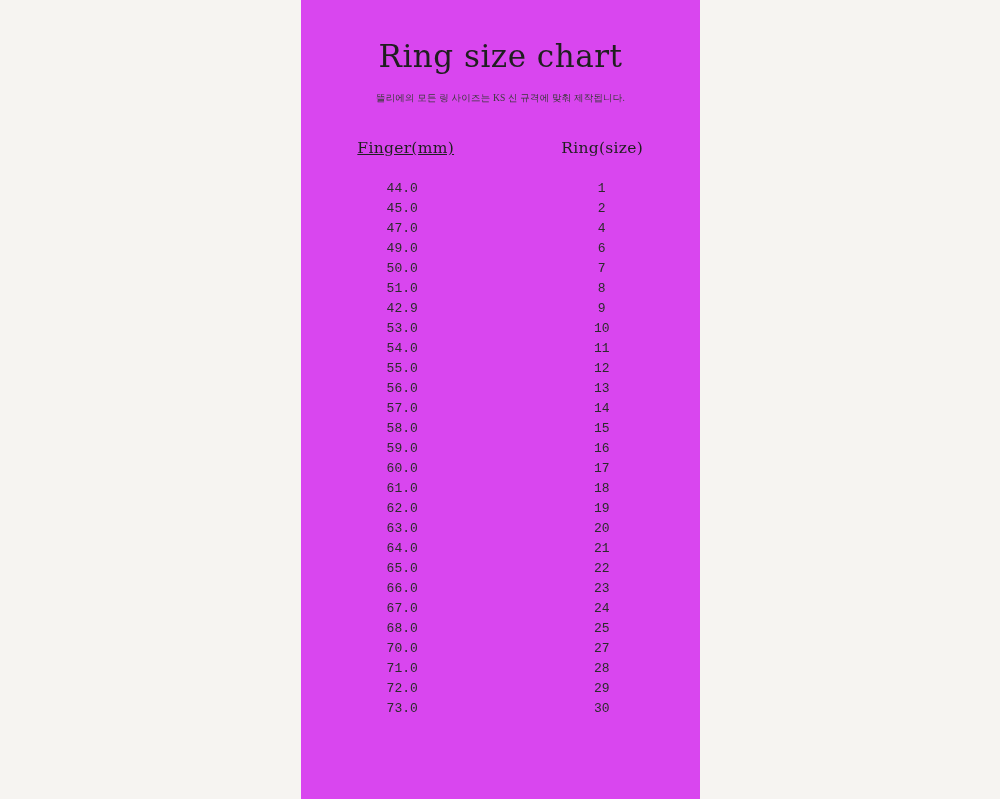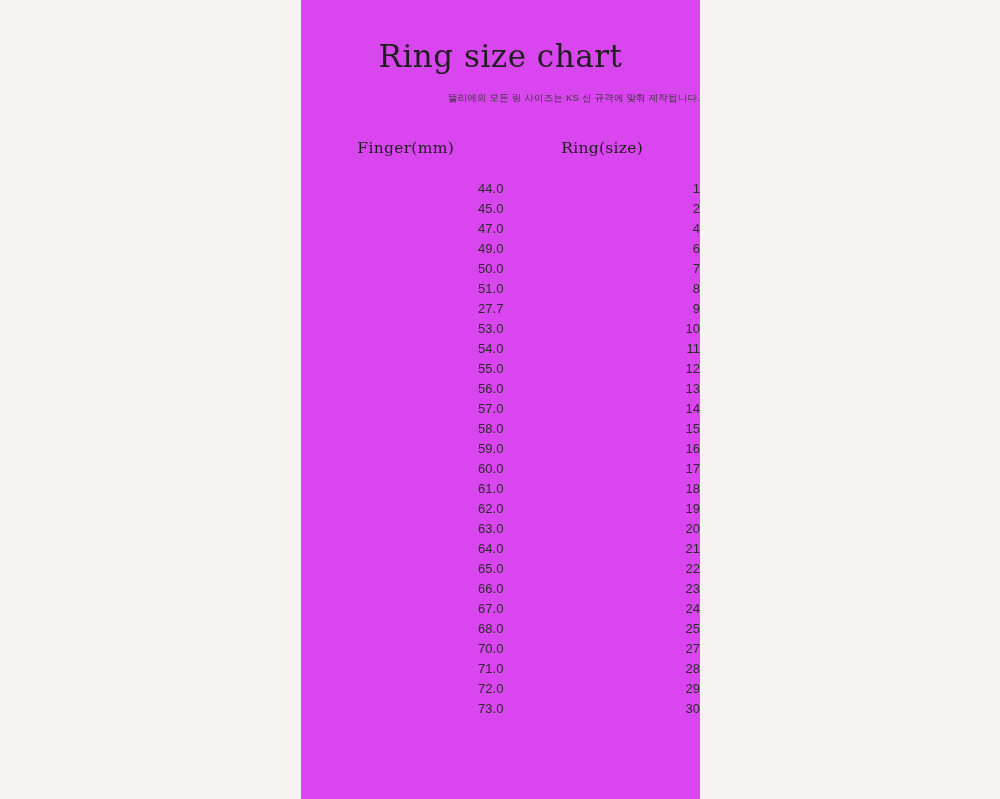--- a/index.html
+++ b/index.html
@@ -38,22 +38,22 @@
     text-align: center;
     font-family: "DejaVu Serif", serif;
     font-weight: 400;
     font-size: 31px;
     letter-spacing: 0.5px;
     color: #1f1f1f;
     margin: 0;
     padding-top: 12px;
   }
   .subtitle {
-    text-align: right;
-    font-family: Liberation Sans, sans-serif;
+    text-align: center;
+    font-family: Liberation Serif, serif;
     font-size: 9.5px;
     letter-spacing: 0.2px;
     color: #3a3a3a;
     margin: 18px 0 0 0;
   }
   .table-wrap {
     margin-top: 33px;
     width: 100%;
   }
   table.size-table {
@@ -63,31 +63,31 @@
   }
   table.size-table th {
     font-family: "DejaVu Serif", serif;
     font-weight: 400;
     font-size: 15.5px;
     color: #1f1f1f;
     padding-bottom: 22px;
     letter-spacing: 0.3px;
   }
   table.size-table td {
-    font-family: Liberation Sans, sans-serif;
+    font-family: Liberation Mono, monospace;
     font-weight: 400;
     font-size: 13px;
     color: #2b2b2b;
-    text-align: right;
+    text-align: center;
     line-height: 20px;
     padding: 0;
   }
   .col-left { width: 50%; }
   .col-right { width: 50%; }
-  .th-left { padding-left: 8px; }
+  .th-left { padding-left: 8px; text-decoration: underline; }
   .th-right { padding-left: 2px; }
   .td-left { padding-left: 8px; }
   .td-right { padding-left: 2px; }
 </style>
 </head>
 <body>
 
 <div class="page">
   <div class="panel">
     <div class="panel-inner">
@@ -122,21 +122,21 @@
               </tr>
               <tr>
                 <td class="col-left td-left">50.0</td>
                 <td class="col-right td-right">7</td>
               </tr>
               <tr>
                 <td class="col-left td-left">51.0</td>
                 <td class="col-right td-right">8</td>
               </tr>
               <tr>
-                <td class="col-left td-left">27.7</td>
+                <td class="col-left td-left">42.9</td>
                 <td class="col-right td-right">9</td>
               </tr>
               <tr>
                 <td class="col-left td-left">53.0</td>
                 <td class="col-right td-right">10</td>
               </tr>
               <tr>
                 <td class="col-left td-left">54.0</td>
                 <td class="col-right td-right">11</td>
               </tr>

